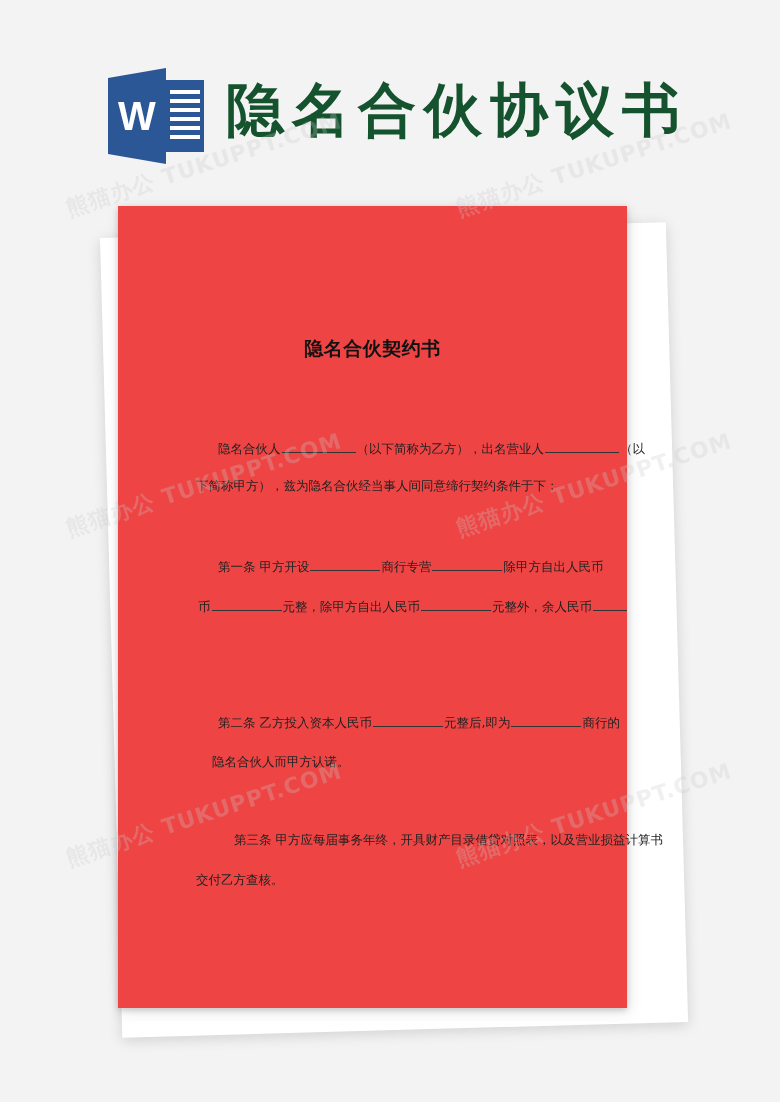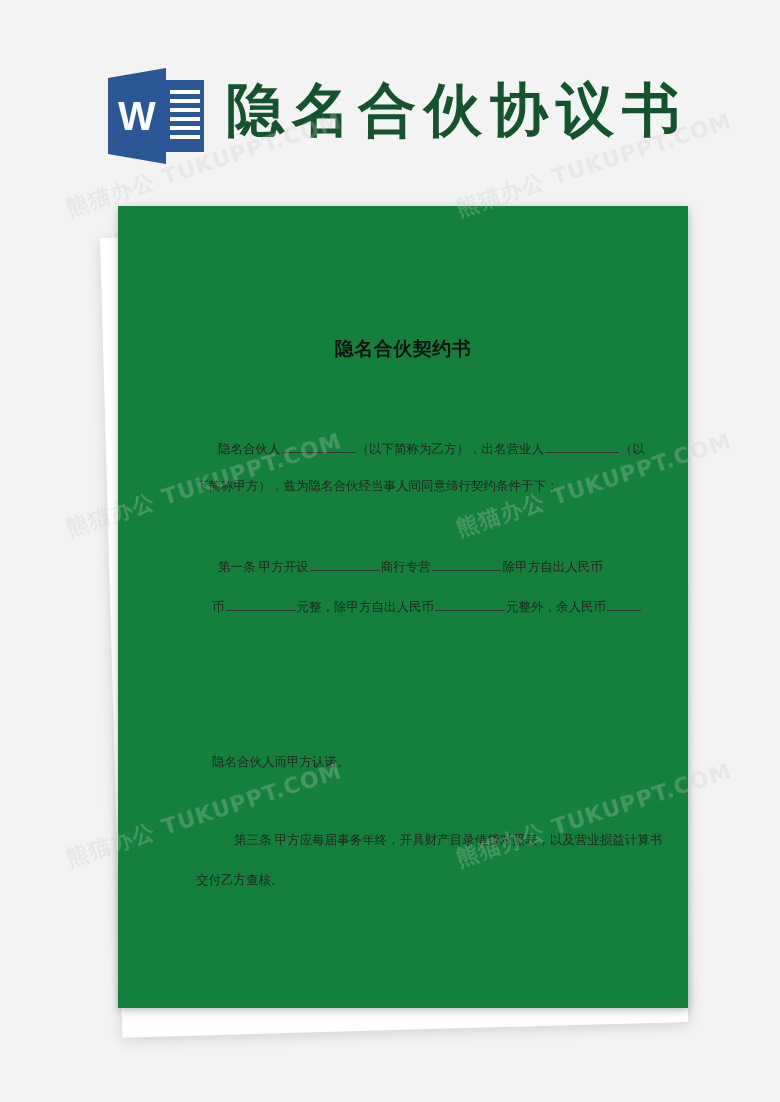--- a/index.html
+++ b/index.html
@@ -50,25 +50,24 @@
       height: 800px;
       background: #ffffff;
       transform: rotate(-1.6deg);
       transform-origin: 0 0;
       box-shadow: 0 3px 14px rgba(0,0,0,0.14);
     }
     .page-front {
       position: absolute;
       left: 118px;
       top: 206px;
-      width: 570px;
+      width: 509px;
       height: 802px;
-      background: #15803d;
+      background: #ef4444;
       box-shadow: 0 2px 6px rgba(0,0,0,0.18), 2px 4px 14px rgba(0,0,0,0.10);
-      font-family: Liberation Serif, serif;
     }
     .doc-title {
       position: absolute;
       left: 0;
       right: 0;
       top: 130px;
       text-align: center;
       font-size: 19px;
       font-weight: bold;
       color: #111;
@@ -126,24 +125,27 @@
   <div class="doc-title">隐名合伙契约书</div>
 
   <div class="para-line" style="left:78px; top:272px;">下简称甲方），兹为隐名合伙经当事人间同意缔行契约条件于下：</div>
   <div class="para-line" style="left:100px; top:234px;">
     <span>隐名合伙人</span><span class="blank b75"></span><span>（以下简称为乙方），出名营业人</span><span class="blank b75"></span><span>（以</span>
   </div>
 
   <div class="para-line" style="left:100px; top:352px;">
     <span>第一条  甲方开设</span><span class="blank b70"></span><span>商行专营</span><span class="blank b70"></span><span>除甲方自出人民币</span>
   </div>
-  <div class="para-line" style="left:94px; top:392px;">
+  <div class="para-line" style="left:80px; top:392px;">
     <span>币</span><span class="blank b70"></span><span>元整，除甲方自出人民币</span><span class="blank b70"></span><span>元整外，余人民币</span><span class="blank b34"></span>
   </div>
 
+  <div class="para-line" style="left:100px; top:508px;">
+    <span>第二条  乙方投入资本人民币</span><span class="blank b70"></span><span>元整后,即为</span><span class="blank b70"></span><span>商行的</span>
+  </div>
   <div class="para-line" style="left:94px; top:548px;">隐名合伙人而甲方认诺。</div>
 
   <div class="para-line" style="left:116px; top:626px;">第三条  甲方应每届事务年终，开具财产目录借贷对照表，以及营业损益计算书</div>
   <div class="para-line" style="left:78px; top:666px;">交付乙方查核。</div>
 </div>
 
 <div class="watermark" style="left:60px; top:150px;">熊猫办公 TUKUPPT.COM</div>
 <div class="watermark" style="left:450px; top:150px;">熊猫办公 TUKUPPT.COM</div>
 <div class="watermark" style="left:60px; top:470px;">熊猫办公 TUKUPPT.COM</div>
 <div class="watermark" style="left:450px; top:470px;">熊猫办公 TUKUPPT.COM</div>

